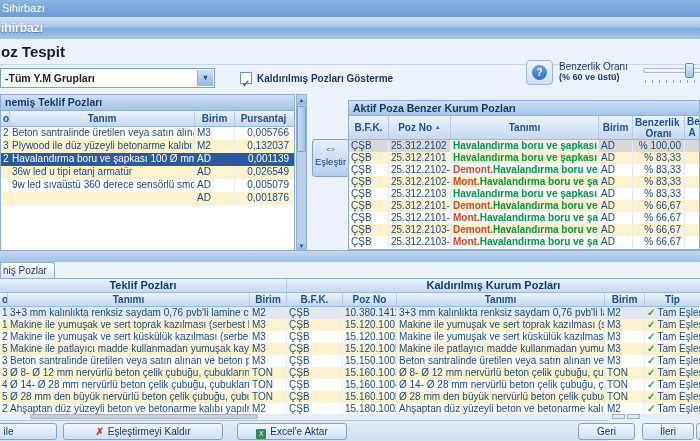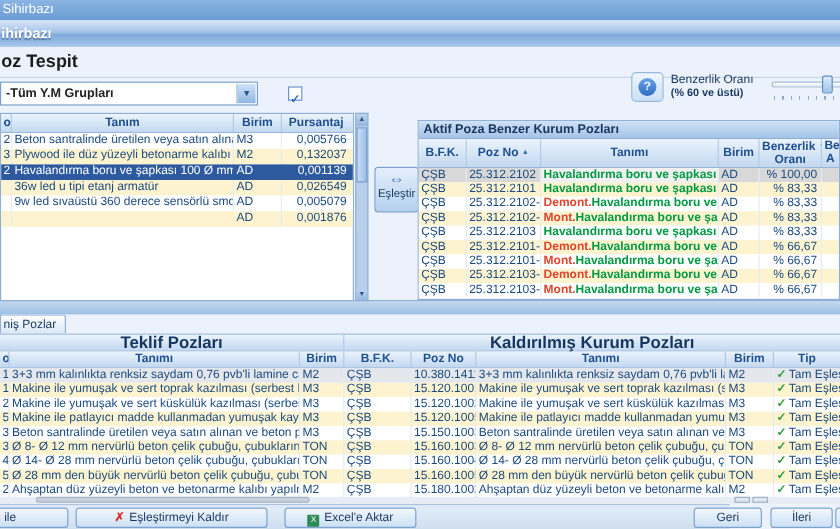--- a/index.html
+++ b/index.html
@@ -87,21 +87,21 @@
   .sort-ic { font-size:6px; color:#3d6aa8; vertical-align:2px; }
   .cell-clip-open { overflow:visible; }
 
   #splitter { position:absolute; left:0; top:250px; width:700px; height:12px;
     background:linear-gradient(180deg,#c4d8ef,#9fbfe5); border-top:1px solid #8fafd6; }
   #tab { position:absolute; left:0; top:262px; width:55px; height:16px; background:linear-gradient(180deg,#ffffff,#d9e7f6);
     border:1px solid #8fafd6; border-bottom:none; border-radius:0 3px 0 0; color:#17365d; font-size:10px; line-height:15px; padding-left:2px; }
 
   #bottom-table { position:absolute; left:0; top:278px; width:700px; height:136px; background:#fff; border-top:1px solid #8fafd6; }
   #bt-groups { display:flex; height:14px; background:linear-gradient(180deg,#eaf3fc,#c3d8f0); border-bottom:1px solid #9ab8dc;
-    color:#17365d; font-weight:bold; font-size:14px; line-height:13px;align-items:flex-end; }
+    color:#17365d; font-weight:bold; font-size:11px; line-height:13px;align-items:flex-end; }
   #bt-groups .gcell { text-align:center; border-right:1px solid #b4cbe6; }
   #bottom-table .grid-head { height:14px; line-height:13px; }
   #bottom-table .row { height:12px; line-height:11px; }
 
   
   #hscroll { position:absolute; left:0; top:414px; width:700px; height:6px; background:#e7edf5; }
   #hscroll .hthumb { position:absolute; left:30px; top:0; width:228px; height:5px; background:#c6d0dc; border:1px solid #a8b4c4; border-radius:2px; }
   #hscroll .hbox1 { position:absolute; left:612px; top:0; width:13px; height:5px; border:1px solid #9fb2c8; background:#dfe7f1; }
   #hscroll .hbox2 { position:absolute; left:627px; top:0; width:13px; height:5px; border:1px solid #9fb2c8; background:#dfe7f1; }
   #footer { position:absolute; left:0; top:420px; width:608px; height:21px;
@@ -125,35 +125,37 @@
 <div id="band">ihirbazı</div>
 <div id="page-title">oz Tespit</div>
 <div id="sep"></div>
 
 <div id="combo">
   <span>-Tüm Y.M Grupları</span>
   <span id="combo-btn">▾</span>
 </div>
 <div id="chk-wrap">
   <span id="chk-box"><span>✓</span></span>
+  <span id="chk-label">Kaldırılmış Pozları Gösterme</span>
 </div>
 <div id="help-btn">
   <span class="qcircle">?</span>
 </div>
 <div id="sim-label">
   <div class="l1">Benzerlik Oranı</div>
   <div class="l2">(% 60 ve üstü)</div>
 </div>
 <div id="slider">
   <div class="track"></div>
   <div class="thumb"></div>
   <div class="ticks"></div>
 </div>
 
 <div id="left-panel" class="panel">
+  <div class="panel-cap">nemiş Teklif Pozları</div>
   <div class="grid-head">
     <div class="cell" style="width:9px">o</div>
     <div class="cell" style="width:185px">Tanım</div>
     <div class="cell" style="width:40px">Birim</div>
     <div class="cell" style="width:57px;border-right:none">Pursantaj</div>
   </div>
   <div id="left-rows">
       <div class="row bg-white">
         <div class="cell ar" style="width: 9px;">2</div>
         <div class="cell" style="width: 185px;">Beton santralinde üretilen veya satın alınan ve beton pomp</div>

